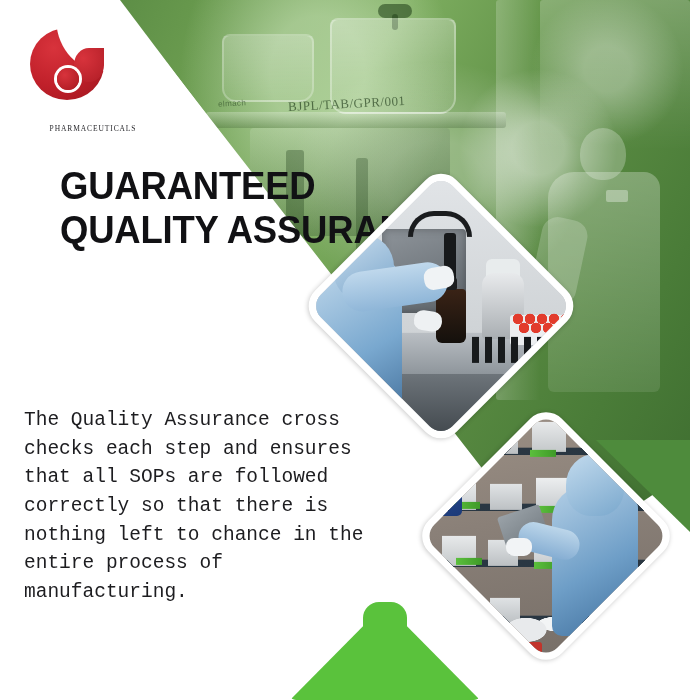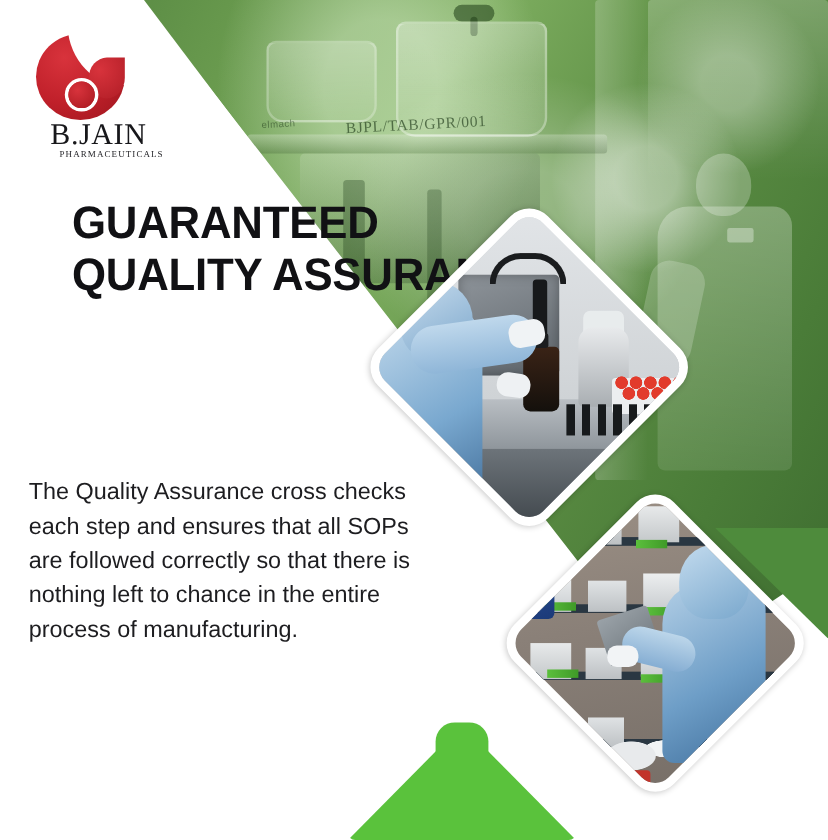--- a/index.html
+++ b/index.html
@@ -152,22 +152,22 @@
     position:absolute; left:60px; top:164px; width:420px;
     font-family:"Liberation Sans", sans-serif;
     font-weight:700; font-size:38px; line-height:1.17;
     letter-spacing:-.2px; color:#111114;
     transform:scaleX(.96); transform-origin:left top;
   }
   .headline .l2 { display:block; }
 
   
   .body-copy {
-    position:absolute; left:24px; top:396px; width:340px;
-    font-family:Liberation Sans, sans-serif;
+    position:absolute; left:24px; top:406px; width:340px;
+    font-family:Liberation Mono, monospace;
     font-size:19.5px; line-height:1.47; color:#1d1d20;
   }
 
   
   .diamond {
     position:absolute;
     transform:rotate(45deg);
     background:#ffffff;
     border-radius:22px;
     padding:7px;
@@ -430,21 +430,20 @@
 
   <div class="green-corner"></div>
 
   <div class="logo">
     <div class="logo-mark">
       <div class="logo-circle"></div>
       <div class="logo-swoosh"></div>
       <div class="logo-swoosh2"></div>
       <div class="logo-dot"></div>
     </div>
-    <div class="logo-name">B.JAIN</div>
     <div class="logo-sub">PHARMACEUTICALS</div>
   </div>
 
   <div class="headline">
     <span>GUARANTEED</span>
     <span class="l2">QUALITY ASSURANCE</span>
   </div>
 
   <div class="body-copy">The Quality Assurance cross checks each step and ensures that all SOPs are followed correctly so that there is nothing left to chance in the entire process of manufacturing.</div>
 

